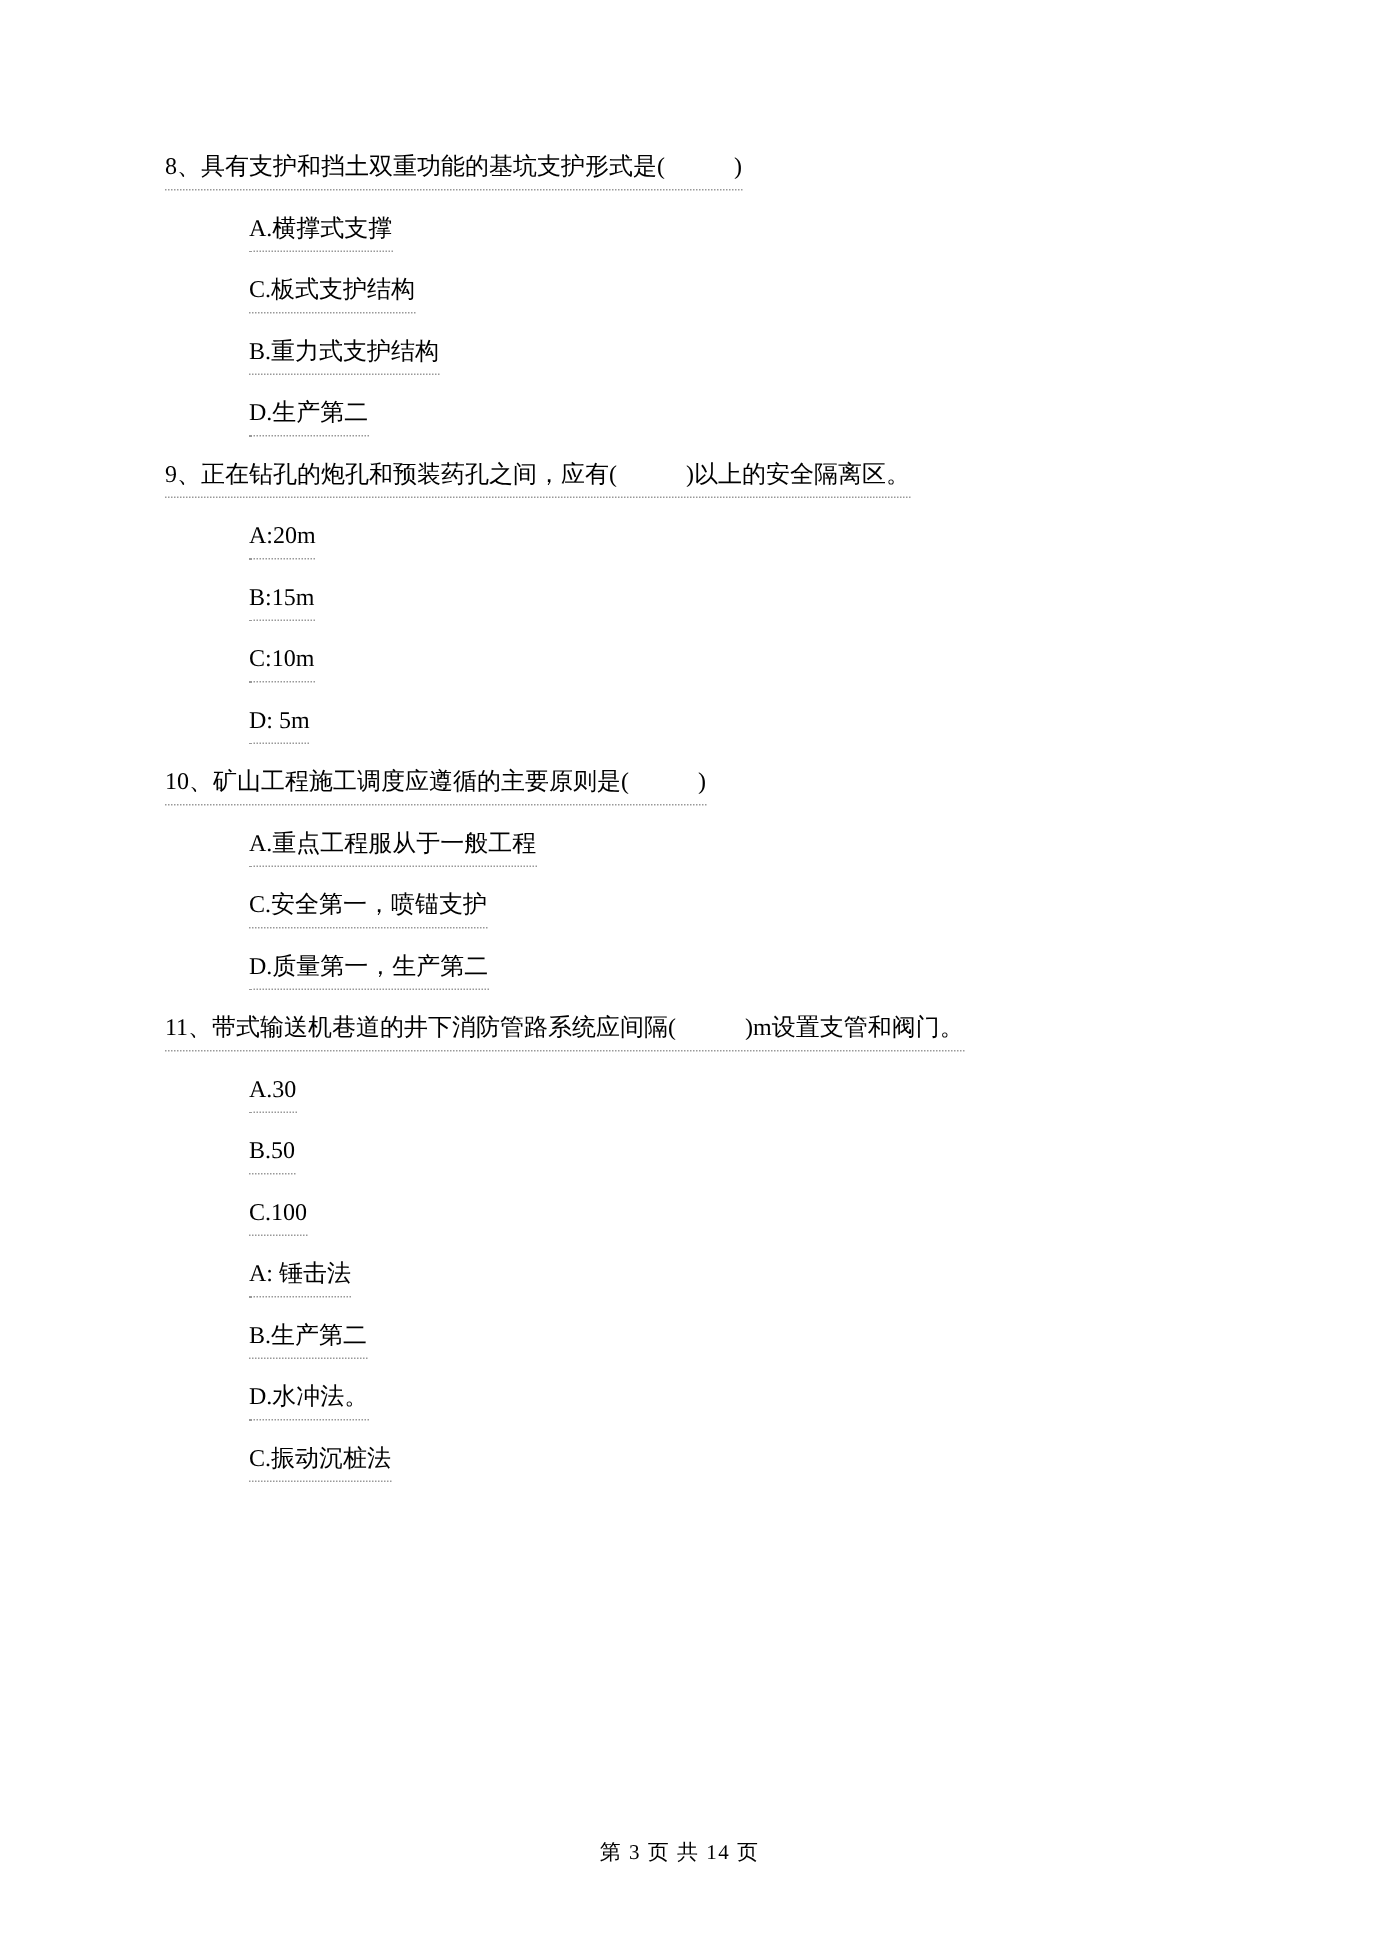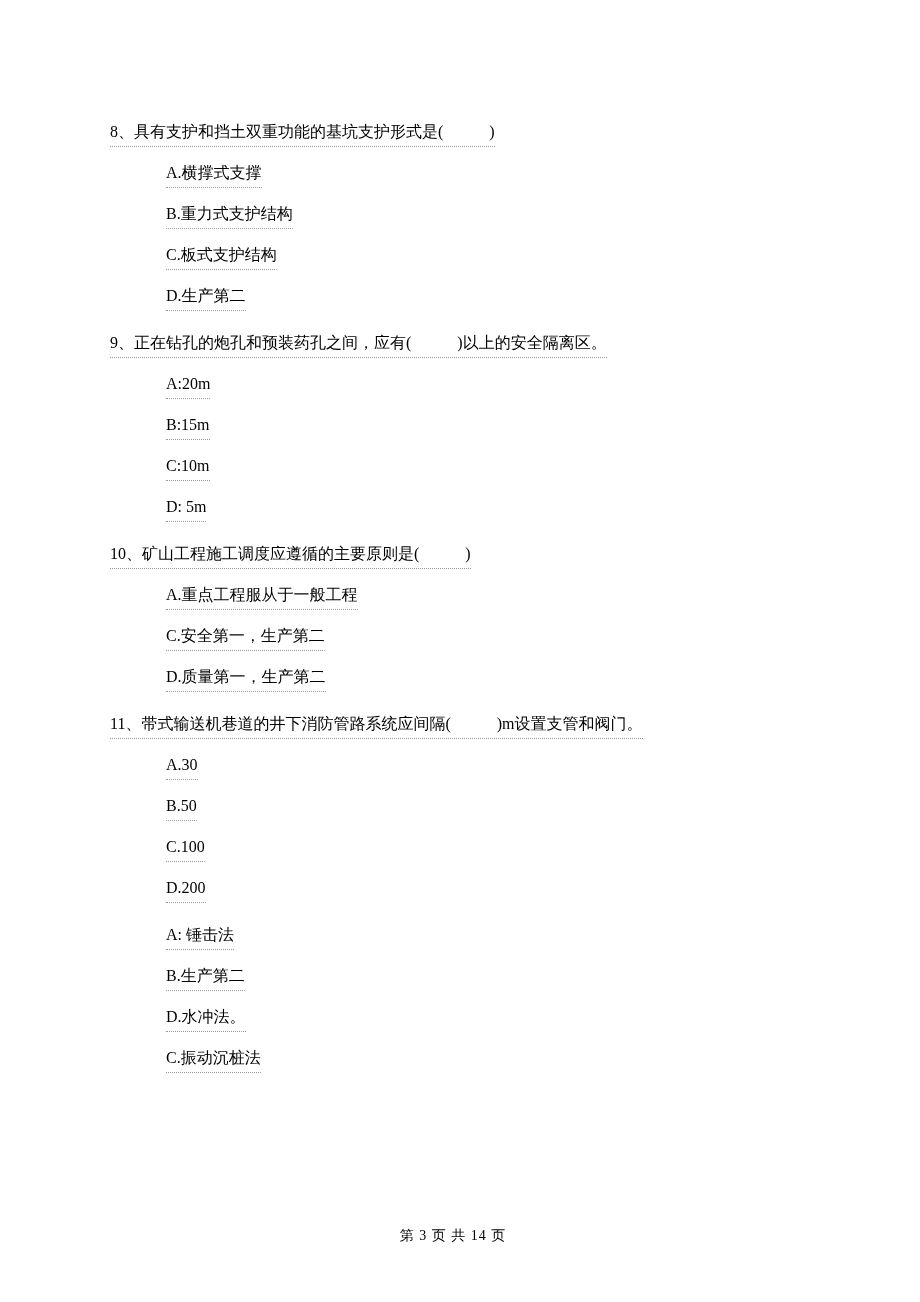--- a/index.html
+++ b/index.html
@@ -13,21 +13,20 @@
       width: 920px;
       height: 1302px;
       position: relative;
       padding: 100px 110px 0 110px;
       font-size: 16px;
       color: #000;
       line-height: 1.5;
     }
     .question {
       margin-bottom: 8px;
-      margin-top: 20px;
     }
     .question-text {
       margin-bottom: 14px;
       display: inline-block;
       border-bottom: 1px dotted #999;
       padding-bottom: 2px;
     }
     .options {
       padding-left: 56px;
     }
@@ -58,22 +57,22 @@
 <body>
 
 <div>
 
   <div class="question">
     <div class="question-text">
       <span>8、</span><span>具有支护和挡土双重功能的基坑支护形式是(</span><span class="blank"></span><span>)</span>
     </div>
     <div class="options">
       <div class="option"><span>A.横撑式支撑</span></div>
+      <div class="option"><span>C.板式支护结构</span></div>
       <div class="option"><span>B.重力式支护结构</span></div>
-      <div class="option"><span>C.板式支护结构</span></div>
       <div class="option"><span>D.生产第二</span></div>
     </div>
   </div>
 
   <div class="question">
     <div class="question-text">
       <span>9、</span><span>正在钻孔的炮孔和预装药孔之间，应有(</span><span class="blank"></span><span>)以上的安全隔离区。</span>
     </div>
     <div class="options">
       <div class="option"><span>A:20m</span></div>
@@ -82,34 +81,33 @@
       <div class="option"><span>D: 5m</span></div>
     </div>
   </div>
 
   <div class="question">
     <div class="question-text">
       <span>10、</span><span>矿山工程施工调度应遵循的主要原则是(</span><span class="blank"></span><span>)</span>
     </div>
     <div class="options">
       <div class="option"><span>A.重点工程服从于一般工程</span></div>
-      <div class="option"><span>C.安全第一，生产第二</span></div>
+      <div class="option"><span>C.安全第一，喷锚支护</span></div>
       <div class="option"><span>D.质量第一，生产第二</span></div>
     </div>
   </div>
 
   <div class="question">
     <div class="question-text">
       <span>11、</span><span>带式输送机巷道的井下消防管路系统应间隔(</span><span class="blank"></span><span>)m设置支管和阀门。</span>
     </div>
     <div class="options">
       <div class="option"><span>A.30</span></div>
       <div class="option"><span>B.50</span></div>
       <div class="option"><span>C.100</span></div>
-      <div class="option"><span>D.200</span></div>
     </div>
   </div>
 
   <div class="question">
     <div class="options">
       <div class="option"><span>A: 锤击法</span></div>
       <div class="option"><span>B.生产第二</span></div>
       <div class="option"><span>D.水冲法。</span></div>
       <div class="option"><span>C.振动沉桩法</span></div>
     </div>

